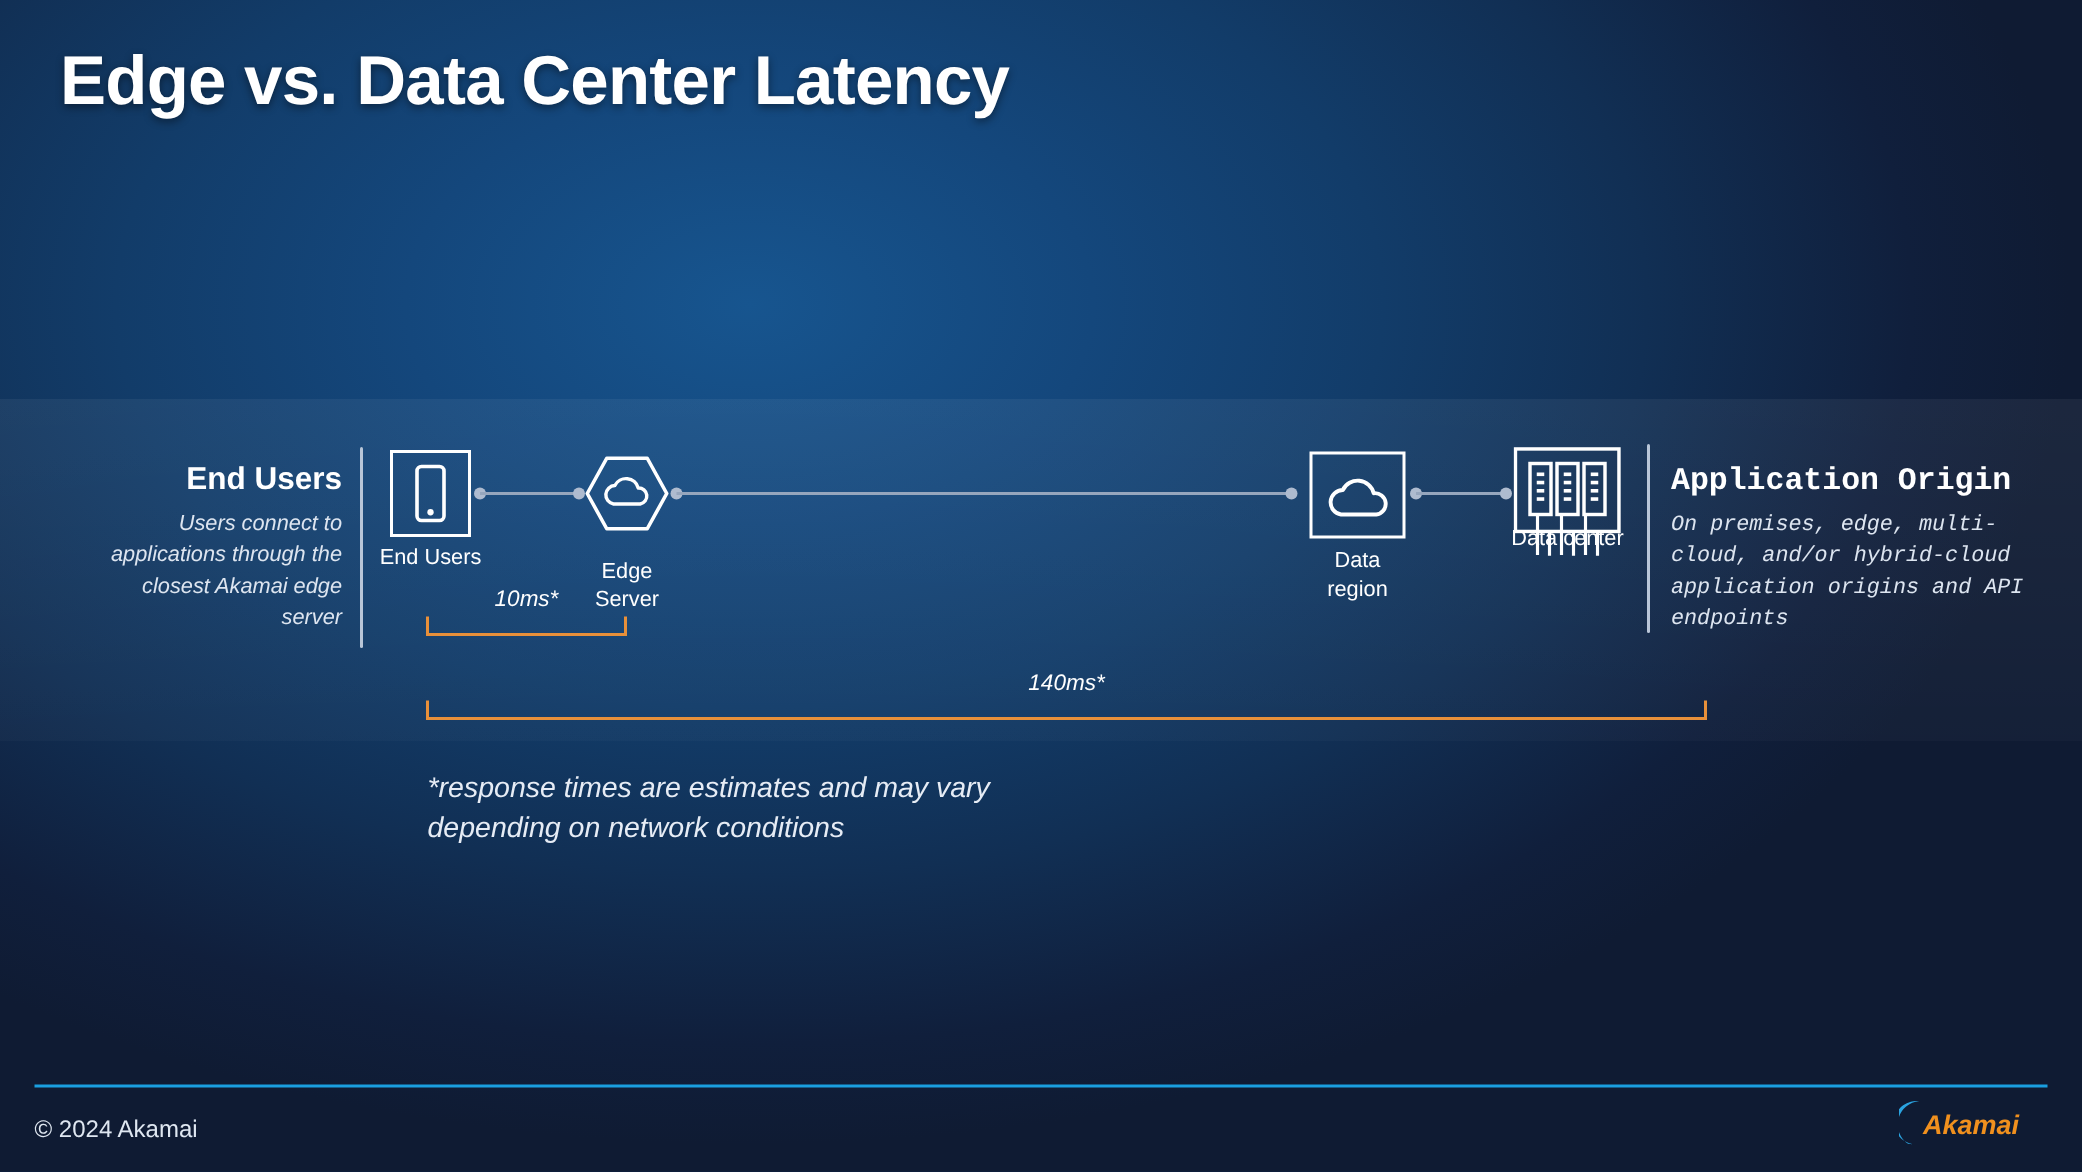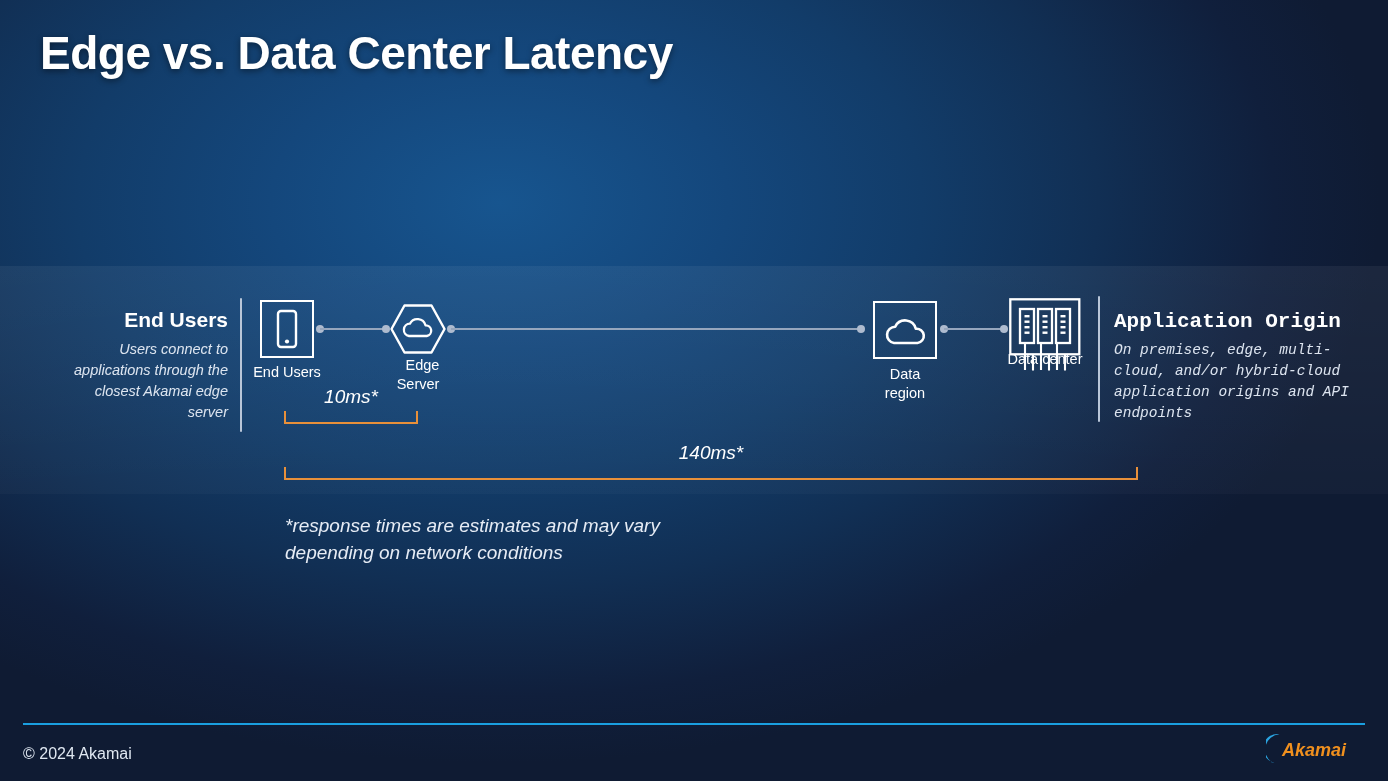--- a/index.html
+++ b/index.html
@@ -89,21 +89,21 @@
     white-space: nowrap;
   }
 
   
   #n-endusers { left: 260px; top: 300px; }
   #n-endusers .node-box { width: 54px; height: 58px; }
   #n-endusers .node-label { top: 63px; }
 
   
   #n-edge { left: 389px; top: 303px; }
-  #n-edge .node-label { top: 53px; text-align: right; }
+  #n-edge .node-label { top: 69px; }
 
   
   #n-cloud { left: 873px; top: 301px; }
   #n-cloud .node-box { width: 64px; height: 58px; }
   #n-cloud .node-label { top: 64px; }
 
   
   #n-dc { left: 1009px; top: 298px; }
   #n-dc .node-label { top: 52px; }
 
@@ -144,21 +144,21 @@
     height: 13px;
     background: #e8903a;
   }
   .bracket .cap.l { left: 0; }
   .bracket .cap.r { right: 0; }
   .bracket .blabel {
     position: absolute;
     bottom: 16px;
     left: 50%;
     transform: translateX(-50%);
-    font-size: 19px;
+    font-size: 15px;
     font-style: italic;
     color: #ffffff;
     white-space: nowrap;
   }
   #b1 { left: 284px; top: 404px; width: 134px; height: 20px; }
   #b2 { left: 284px; top: 432px; width: 626px; height: 20px; }
   #b3 { left: 284px; top: 460px; width: 854px; height: 20px; }
 
   
   #footnote {

